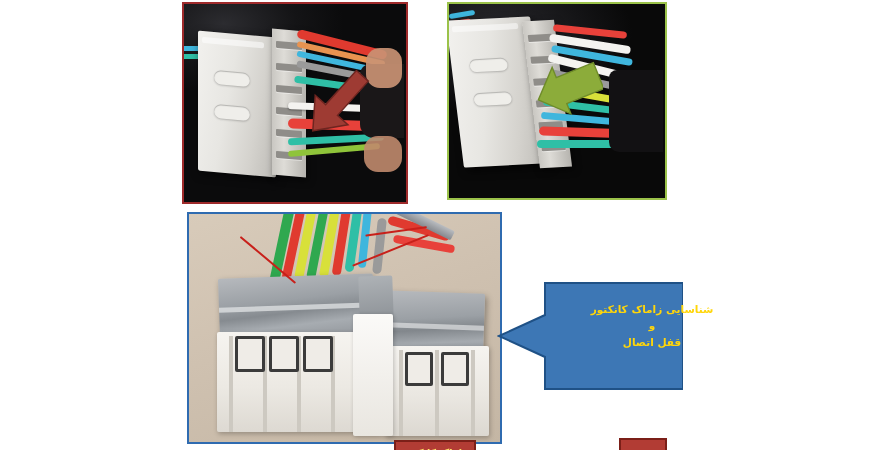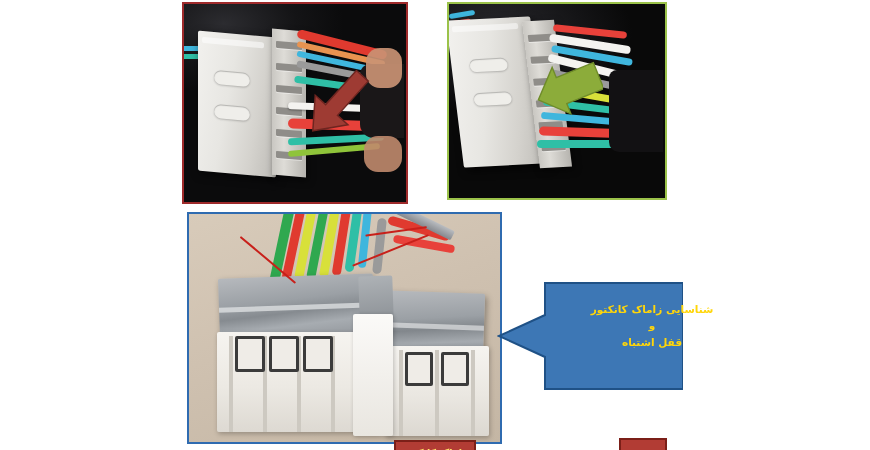--- a/index.html
+++ b/index.html
@@ -277,17 +277,17 @@
       
     </div>
   </div>
 
   <div id="callout">
     <svg width="186" height="110" viewBox="0 0 186 110">
       <path d="M186 2 L48 2 L48 34 L2 55 L48 76 L48 108 L186 108 Z" fill="#3d77b5" stroke="#1f5186" stroke-width="2"></path>
     </svg>
     <div id="callout-text">
       <div>شناسایی زاماک کانکتور و</div>
-      <div>قفل اشتباه</div>
+      <div>قفل اتصال</div>
     </div>
   </div>
 
 </div>
 
 </body></html>

